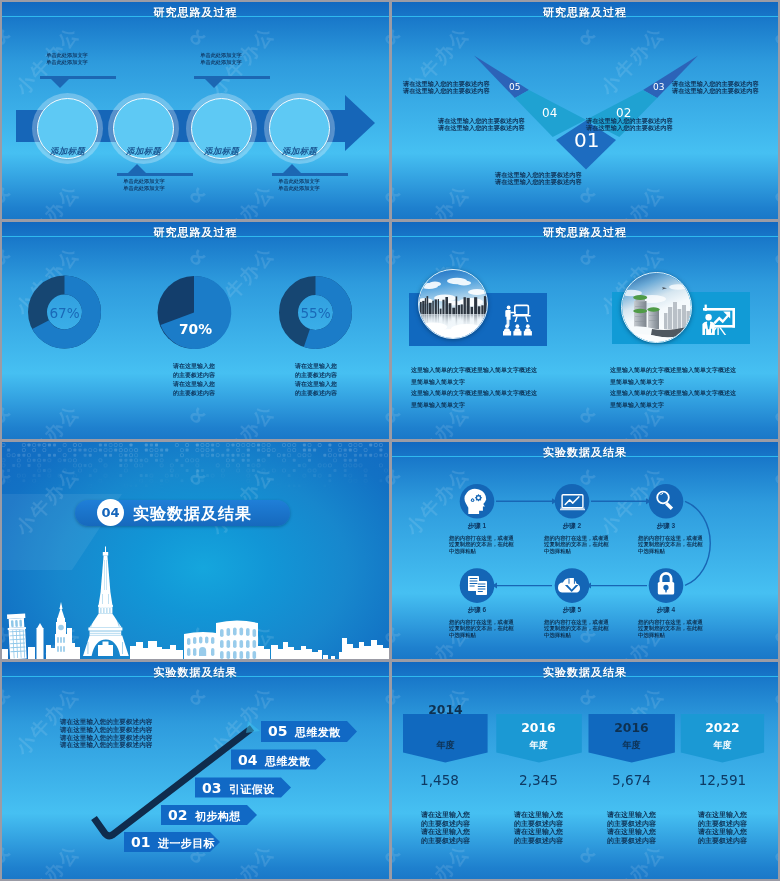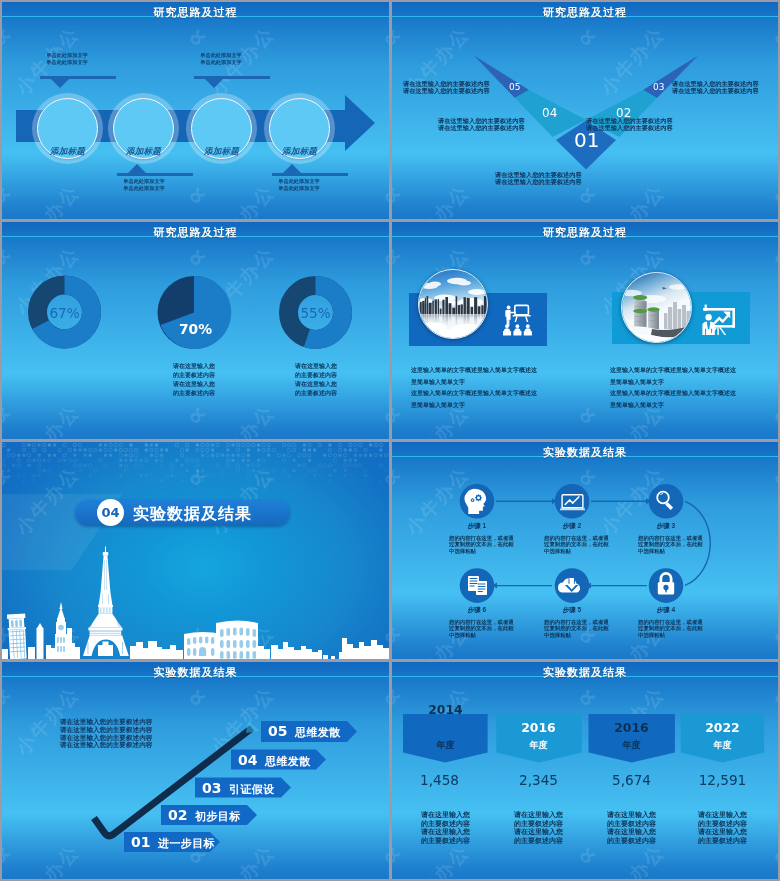--- a/index.html
+++ b/index.html
@@ -1096,21 +1096,21 @@
       <div>请在这里输入您的主要叙述内容</div>
       <div>请在这里输入您的主要叙述内容</div>
     </div>
     <div class="s7num" style="left:266px;top:61px;">05</div>
     <div class="s7lab" style="left:293px;top:63px;">思维发散</div>
     <div class="s7num" style="left:236px;top:89.5px;">04</div>
     <div class="s7lab" style="left:263px;top:91.5px;">思维发散</div>
     <div class="s7num" style="left:200px;top:117.5px;">03</div>
     <div class="s7lab" style="left:227px;top:119.5px;">引证假设</div>
     <div class="s7num" style="left:166px;top:145px;">02</div>
-    <div class="s7lab" style="left:193px;top:147px;">初步目标</div>
+    <div class="s7lab" style="left:193px;top:147px;">初步构想</div>
     <div class="s7num" style="left:129px;top:172px;">01</div>
     <div class="s7lab" style="left:156px;top:174px;">进一步目标</div>
   </div>
 
   <div class="slide">
     <div class="wm">
       <i style="left:30px;top:60px;">∝</i>
       <b style="left:44px;top:86px;">小牛办公</b>
       <i style="left:225px;top:60px;">∝</i>
       <b style="left:239px;top:86px;">小牛办公</b>

